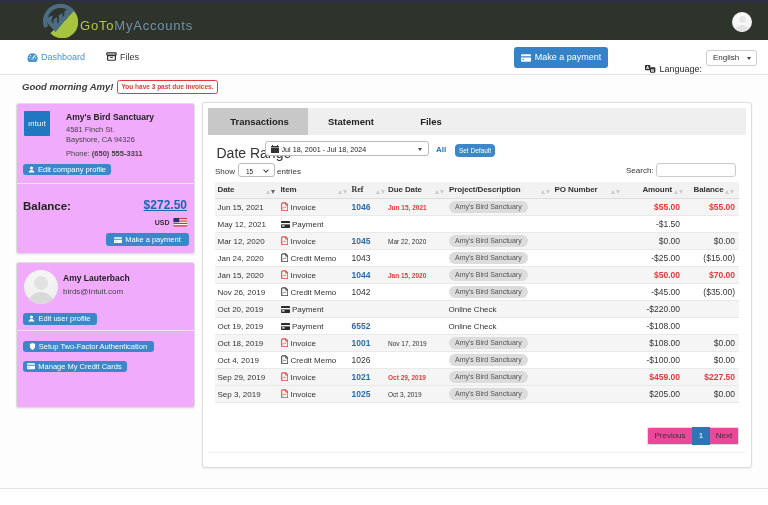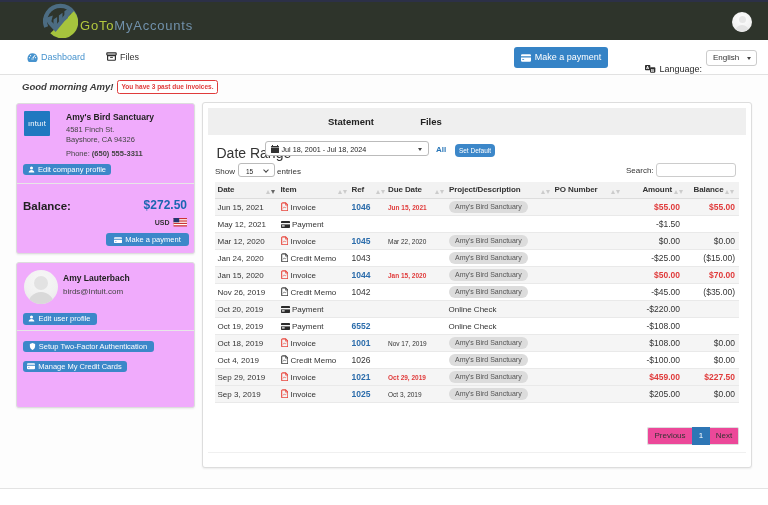--- a/index.html
+++ b/index.html
@@ -42,21 +42,21 @@
 .c1txt { position:absolute; left:49px; }
 #c1name { top:8px; font-size:8.5px; font-weight:bold; color:#222; }
 #c1a1 { top:21px; font-size:7.5px; color:#444; }
 #c1a2 { top:31px; font-size:7.5px; color:#444; }
 #c1ph { top:45px; font-size:7.5px; color:#444; }
 .bluebtn { position:absolute; background:#3c87c9; border-radius:3px; color:#fff; text-align:center; white-space:nowrap;}
 #btn-editco { left:6px; top:59.5px; width:88px; height:11.5px; font-size:7.5px; line-height:11.5px; }
 .divider { position:absolute; left:0; width:100%; height:0; border-top:1px solid #e7e7e7; }
 #c1div { top:79px; }
 #c1bal { position:absolute; left:6px; top:95.5px; font-size:11.5px; font-weight:bold; color:#222; }
-#c1amt { position:absolute; right:7px; top:93.5px; font-size:12px; font-weight:bold; color:#1b65b1; }
+#c1amt { position:absolute; right:7px; top:93.5px; font-size:12px; font-weight:bold; color:#1b65b1;text-decoration:underline; }
 #c1usd { position:absolute; right:7px; top:114px; font-size:7px; font-weight:bold; color:#333; }
 #c1usd svg { vertical-align:-2px; margin-left:3px; }
 #btn-pay2 { left:89px; top:129px; width:83px; height:13px; font-size:7.5px; line-height:13px; }
 #btn-pay2 svg, #btn-editco svg { vertical-align:-1px; margin-right:3px; }
 #avatar2 { position:absolute; left:7px; top:7px; width:34px; height:34px; border-radius:50%;
   background:radial-gradient(circle at 50% 30%, #f7f7f7 0%, #f1f1f1 55%, #e7e7e7 100%); overflow:hidden;}
 #avatar2 .hd { position:absolute; left:10px; top:6px; width:14px; height:14px; border-radius:50%; background:#e2e2e2; }
 #avatar2 .bd { position:absolute; left:4px; top:22px; width:26px; height:14px; border-radius:13px 13px 0 0; background:#d9d9d9; }
 #c2name { position:absolute; left:46px; top:10px; font-size:8.5px; font-weight:bold; color:#222; }
 #c2mail { position:absolute; left:46px; top:24px; font-size:8px; color:#444; }
@@ -95,21 +95,21 @@
   border-bottom:1px solid #ddd; padding:0; white-space:nowrap;}
 td { height:17px; font-size:8px; color:#333; padding:0; border-top:1px solid #e9e9e9; white-space:nowrap; overflow:hidden; }
 tr.odd td { background:#f5f5f5; }
 tbody tr:first-child td { border-top:none; }
 tbody tr:last-child td { border-bottom:1px solid #e9e9e9; }
 .sort { position:absolute; top:5px; }
 .sort i { display:inline-block; width:0; height:0; border-left:2.5px solid transparent; border-right:2.5px solid transparent; }
 .sort .up { border-bottom:4px solid #ccc; margin-right:1px;}
 .sort .dn { border-top:4px solid #ccc; }
 .sort.on .dn { border-top-color:#666; }
-th.h1{padding-left:3px;} th.h2{padding-left:2px;} th.h3{padding-left:3px;} th.h4{padding-left:1.5px;} th.h5{padding-left:3.5px;} th.h6{padding-left:4px;}
+th.h1{padding-left:3px;} th.h2{padding-left:2px;} th.h3{padding-left:3px;font-family:Liberation Serif, serif;} th.h4{padding-left:1.5px;} th.h5{padding-left:3.5px;} th.h6{padding-left:4px;}
 th.h7,th.h8 { text-align:right; }
 th.h7{padding-right:11.5px;} th.h8{padding-right:15.5px;}
 th.h1 .sort{right:4px;} th.h2 .sort{right:2px;} th.h3 .sort{right:2px;} th.h4 .sort{right:1.5px;} th.h5 .sort{right:1px;} th.h6 .sort{right:2px;} th.h7 .sort{right:0.5px;} th.h8 .sort{right:5px;}
 td.d1{padding-left:3px;} td.d2{padding-left:2px;} td.d3{padding-left:3px;} td.d4{padding-left:1.5px;} td.d5{padding-left:3px;}
 td.d7,td.d8 { text-align:right; font-size:8.5px; }
 td.d7{padding-right:3.5px;} td.d8{padding-right:4px;}
 td .ref { color:#2b6cab; font-weight:bold; font-size:8.5px; } td .refk { font-size:8.5px; }
 td .ddr { font-size:6.5px; font-weight:bold; color:#e03b3b; }
 td .ddb { font-size:6.5px; color:#333; }
 td .red { color:#e03b3b; font-weight:bold; }
@@ -221,20 +221,21 @@
     <div class="bluebtn" id="btn-2fa"><svg width="7" height="7" viewBox="0 0 16 16" fill="#fff">
           <path d="M8 0l6 2v5c0 4-2.5 7.5-6 9-3.5-1.5-6-5-6-9V2z"></path>
         </svg>Setup Two-Factor Authentication</div>
     <div class="bluebtn" id="btn-cards"><svg width="8" height="6.5" viewBox="0 0 16 12" fill="#fff">
           <path d="M0 2a2 2 0 0 1 2-2h12a2 2 0 0 1 2 2v1H0V2zm0 3h16v5a2 2 0 0 1-2 2H2a2 2 0 0 1-2-2V5zm2 3v1h3V8H2z"></path>
         </svg>Manage My Credit Cards</div>
   </div>
 
   <div id="panel">
     <div id="tabs">
+      <div class="tab" id="tab1">Transactions</div>
       <div class="tab" id="tab2">Statement</div>
       <div class="tab" id="tab3">Files</div>
     </div>
     <div id="lbl-dr">Date Range</div>
     <div id="drbox">
         <svg width="8" height="8" viewBox="0 0 16 16" fill="#333">
           <path d="M4 0v2h8V0h2v2h1a1 1 0 0 1 1 1v2H0V3a1 1 0 0 1 1-1h1V0h2zM0 6h16v9a1 1 0 0 1-1 1H1a1 1 0 0 1-1-1V6z"></path>
         </svg>
         <span class="txt">Jul 18, 2001 - Jul 18, 2024</span>
         <span class="caret"></span>

